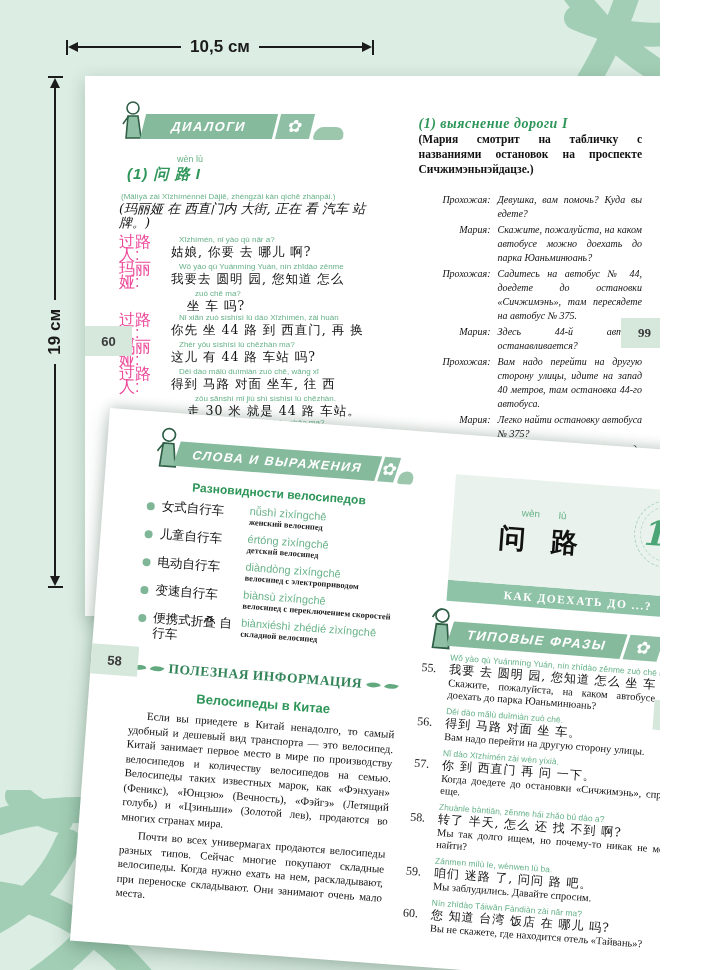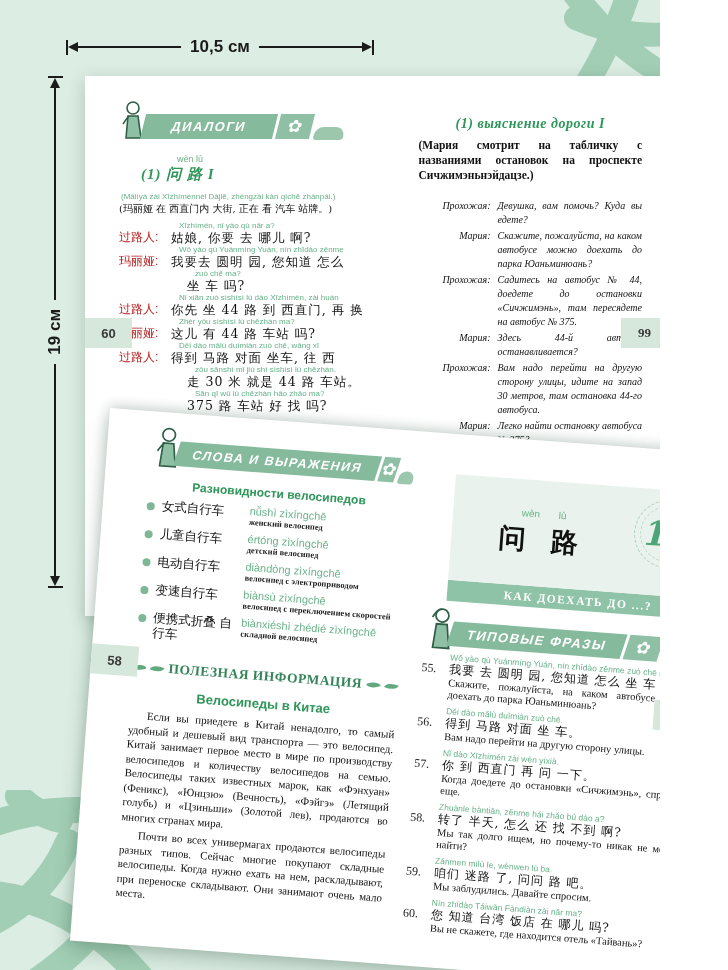--- a/index.html
+++ b/index.html
@@ -34,34 +34,34 @@
             display:flex;align-items:center;justify-content:center;height:25px;
             transform:skewX(-14deg);padding:0 12px;}
   .ban-fl{background:#8fc0a5;height:25px;width:34px;margin-left:3px;transform:skewX(-14deg);
           display:flex;align-items:center;justify-content:center;color:#fff;font-size:17px;}
   .ban-cloud{background:#9cc7ad;height:13px;width:30px;margin-left:2px;align-self:flex-end;
              border-radius:10px 12px 4px 4px;transform:skewX(-14deg);}
   .man{position:absolute;left:-24px;top:-12px;}
   
   .p60{padding:36px 10px 0 34px;box-sizing:border-box;}
   .t-pin{color:#6ab389;font-size:9px;margin:14px 0 0 58px;}
-  .t-main{color:#2f9659;font-weight:bold;font-size:15px;font-style:italic;margin:1px 0 0 22px;
-          font-family:Liberation Serif, serif;letter-spacing:1px;}
+  .t-main{color:#2f9659;font-weight:bold;font-size:15px;font-style:italic;margin:1px 0 0 8px;
+          font-family:Liberation Sans, sans-serif;letter-spacing:1px;}
   .intro-pin{color:#6ab389;font-size:8px;margin:8px 0 0 2px;line-height:10px;}
-  .intro-han{color:#111;font-size:10px;line-height:14px;font-family:"DejaVu Serif",serif;}
+  .intro-han{color:#111;font-size:13px;line-height:14px;font-family:"DejaVu Serif",serif;font-style:italic;}
   .dlg{display:flex;margin-top:1px;}
-  .spk{width:52px;flex-shrink:0;align-self:flex-end;font-size:12px;color:#b91c1c;
+  .spk{width:52px;flex-shrink:0;align-self:flex-end;font-size:16px;color:#ec4899;
        font-family:Liberation Sans, sans-serif;line-height:13px;}
   .bd{flex:1;}
   .pin{font-size:8px;color:#67b289;line-height:10px;padding-left:8px;white-space:nowrap;}
   .han{font-size:12.5px;color:#111;line-height:13px;font-family:"DejaVu Serif",serif;letter-spacing:1px;white-space:nowrap;}
   .dlg.ind{margin-left:68px;}
   
   .p61{padding:40px 26px 0 42px;box-sizing:border-box;font-family:"Liberation Serif",serif;}
-  .ru-title{color:#2f9659;font-weight:bold;font-style:italic;font-size:14px;letter-spacing:.5px;margin-bottom:6px;text-align:center;}
+  .ru-title{color:#2f9659;font-weight:bold;font-style:italic;font-size:14px;letter-spacing:.5px;margin-bottom:0;}
   .ru-intro{font-weight:bold;font-size:11.5px;line-height:15px;text-align:justify;margin-bottom:16px;color:#111;}
   .ru-row{display:flex;font-size:10px;line-height:14px;color:#111;margin-bottom:2px;font-style:italic;}
   .ru-spk{width:72px;flex-shrink:0;text-align:right;padding-right:7px;}
   .ru-txt{flex:1;text-align:justify;}
   
   .tab{position:absolute;background:#d6e7dc;color:#3a3a3a;font-weight:bold;font-size:13px;
        width:47px;height:30px;display:flex;align-items:center;justify-content:center;}
   
   .p58{position:absolute;left:0;top:0;width:322px;height:100%;box-sizing:border-box;padding:26px 14px 0 42px;}
   .voc-sub{color:#2f9659;font-weight:bold;font-size:12px;text-align:center;margin:12px 0 2px 0;}
@@ -208,21 +208,21 @@
             <div class="han">走 30 米 就是 44 路 车站。</div>
             </div>
         </div>
         <div class="dlg ind">
           <div class="bd">
               <div class="pin">Sān qī wǔ  lù  chēzhàn  hǎo zhǎo ma?</div>
             <div class="han">375 路 车站 好 找 吗?</div>
             </div>
         </div>
       </div>
-      <div class="tab" style="left:0;top:242px;">60</div>
+      <div class="tab" style="left:0;top:250px;">60</div>
     </div>
 
     <div class="pg p61">
       <div class="ru-title">(1) выяснение дороги I</div>
       <div class="ru-intro">(Мария смотрит на табличку с названиями остановок на проспекте Сичжимэньнэйдацзе.)</div>
       <div>
         <div class="ru-row">
           <div class="ru-spk">Прохожая:</div>
           <div class="ru-txt">Девушка, вам помочь? Куда вы едете?</div>
           </div>
@@ -233,21 +233,21 @@
         <div class="ru-row">
           <div class="ru-spk">Прохожая:</div>
           <div class="ru-txt">Садитесь на автобус № 44, доедете до остановки «Сичжимэнь», там пересядете на автобус № 375.</div>
           </div>
         <div class="ru-row">
           <div class="ru-spk">Мария:</div>
           <div class="ru-txt">Здесь 44-й автобус останавливается?</div>
           </div>
         <div class="ru-row">
           <div class="ru-spk">Прохожая:</div>
-          <div class="ru-txt">Вам надо перейти на другую сторону улицы, идите на запад 30 метров, там остановка 44-го автобуса.</div>
+          <div class="ru-txt">Вам надо перейти на другую сторону улицы, идите на запад 40 метров, там остановка 44-го автобуса.</div>
           </div>
         <div class="ru-row">
           <div class="ru-spk">Мария:</div>
           <div class="ru-txt">Легко найти остановку автобуса № 375?</div>
           </div>
         <div class="ru-row">
           <div class="ru-spk">Прохожая:</div>
           <div class="ru-txt">Нетрудно. Когда доедете до остановки «Сичжимэнь», спросите еще</div>
           </div>
       </div>

